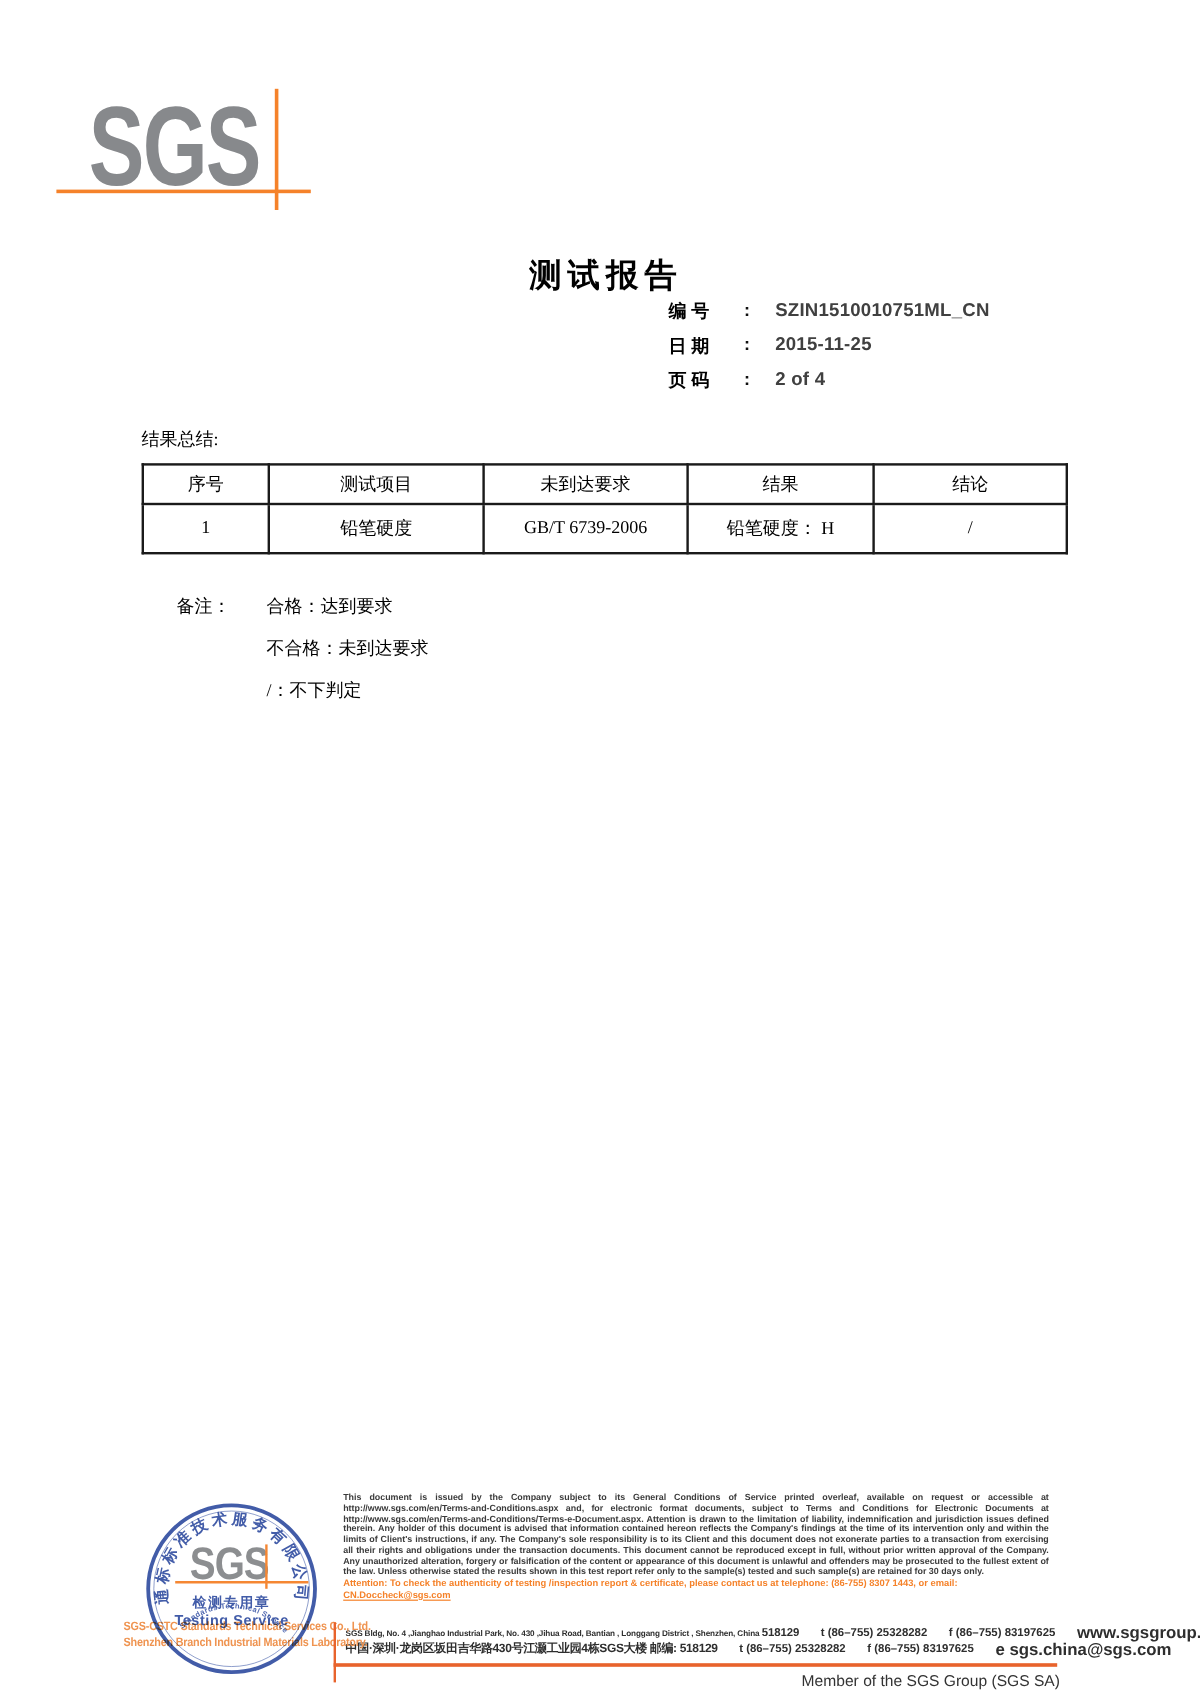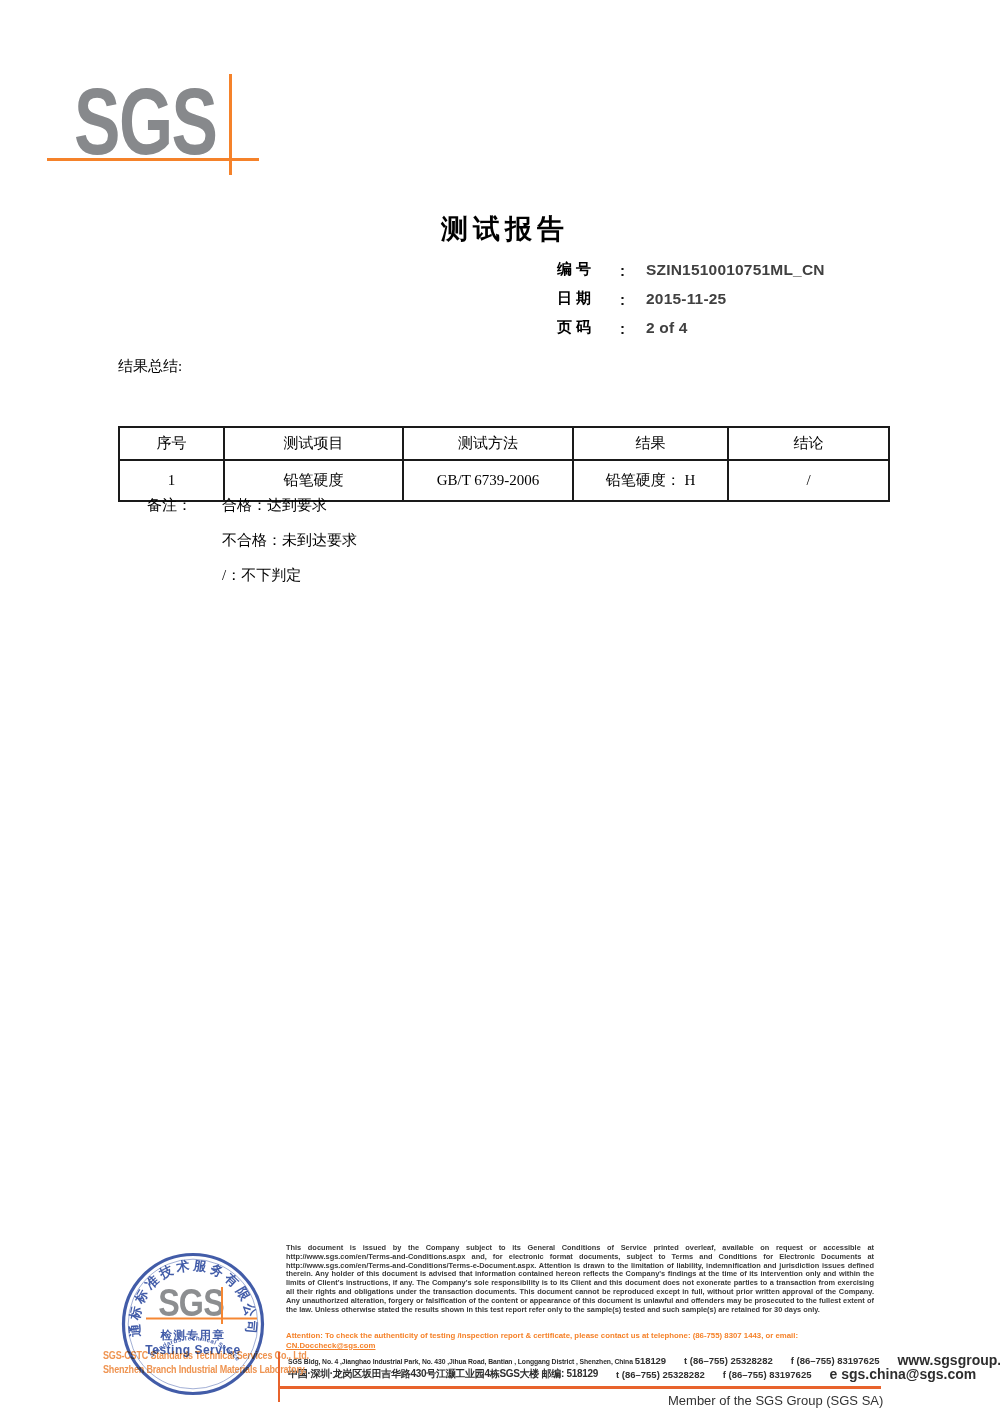--- a/index.html
+++ b/index.html
@@ -20,33 +20,33 @@
   .logo-vline { position:absolute; left:229px; top:74px; width:3px; height:101px; background:#f5822a; z-index:2; }
   .logo-hline { position:absolute; left:47px; top:158px; width:212px; height:3px; background:#f5822a; z-index:2; }
 
   
   .doc-title {
     position:absolute; left:441px; top:211px;
     font-family:"Liberation Sans", sans-serif; font-weight:700;
     font-size:27px; letter-spacing:5px; color:#000;text-align:center;
   }
   .meta { position:absolute; left:557px; top:250px; }
-  .meta-row { display:flex; height:29px; align-items:flex-end; }
+  .meta-row { display:flex; height:29px; align-items:flex-start; }
   .meta-label {
     width:63px; font-family:"Liberation Sans", sans-serif; font-weight:700;
     font-size:15px; letter-spacing:4px; color:#000;
   }
   .meta-colon { width:26px; text-align:left; font-family:"Liberation Sans", sans-serif; font-weight:700; font-size:15px; }
   .meta-value { font-family:"Liberation Sans", sans-serif; font-weight:700; font-size:15.5px; color:#404040; letter-spacing:0.2px; }
 
   
   .summary-heading { position:absolute; left:118px; top:357px; font-size:15px; color:#000; }
   table.results {
     position:absolute; left:118px; top:386px; width:770px;
-    border-collapse:collapse; table-layout:fixed;margin-top:40px;
+    border-collapse:collapse; table-layout:fixed;
   }
   table.results th, table.results td {
     border:2px solid #1a1a1a; text-align:center; vertical-align:middle;
     font-size:15px; font-weight:400; color:#000; font-family:"Liberation Serif", serif;
   }
   table.results th { height:33px; }
   table.results td { height:41px; }
   td.latin, th.latin { font-family:"Liberation Sans", sans-serif; }
 
   
@@ -62,21 +62,21 @@
     transform:scaleX(0.9); transform-origin:left top;
   }
   .stamp { position:absolute; left:108px; top:1239px; width:170px; height:170px; z-index:2; mix-blend-mode:multiply; opacity:0.96; }
 
   .legal-block { position:absolute; left:286px; top:1244px; width:588px; }
   .legal-text {
     font-family:"Liberation Sans", sans-serif; font-weight:600;
     font-size:7.4px; line-height:8.8px; color:#3b3b3b; text-align:justify; letter-spacing:0;
   }
   .attention {
-    margin-top:17px; font-family:"Liberation Sans", sans-serif; font-weight:700;
+    margin-top:1px; font-family:"Liberation Sans", sans-serif; font-weight:700;
     font-size:7.8px; line-height:9.4px; color:#f5822a; text-align:left;
   }
   .attention .email-link { text-decoration:underline; }
 
   .addr-vline { position:absolute; left:278px; top:1352px; width:2px; height:50px; background:#e8632c; z-index:3; }
   .addr-block { position:absolute; left:288px; top:1354px; width:584px; font-family:"Liberation Sans", sans-serif; color:#2e2e2e; }
   .addr-row { display:flex; align-items:center; height:12px; margin-bottom:2px; white-space:nowrap; }
   .addr-en { flex:1; font-size:6.8px; font-weight:700; letter-spacing:-0.1px; }
   .addr-cn { flex:1; font-size:10px; font-weight:700; letter-spacing:-0.3px; }
   .addr-post { font-size:9.5px; font-weight:700; margin-left:2px; }
@@ -125,21 +125,21 @@
       <col style="width:105px">
         <col style="width:179px">
         <col style="width:170px">
         <col style="width:155px">
         <col style="width:161px">
     </colgroup>
     <tbody>
         <tr>
       <th>序号</th>
       <th>测试项目</th>
-      <th>测试方法</th>
+      <th>未到达要求</th>
       <th>结果</th>
       <th>结论</th>
     </tr>
     <tr>
       <td class="latin">1</td>
       <td>铅笔硬度</td>
       <td class="latin">GB/T 6739-2006</td>
       <td>铅笔硬度： H</td>
       <td class="latin">/</td>
     </tr>

